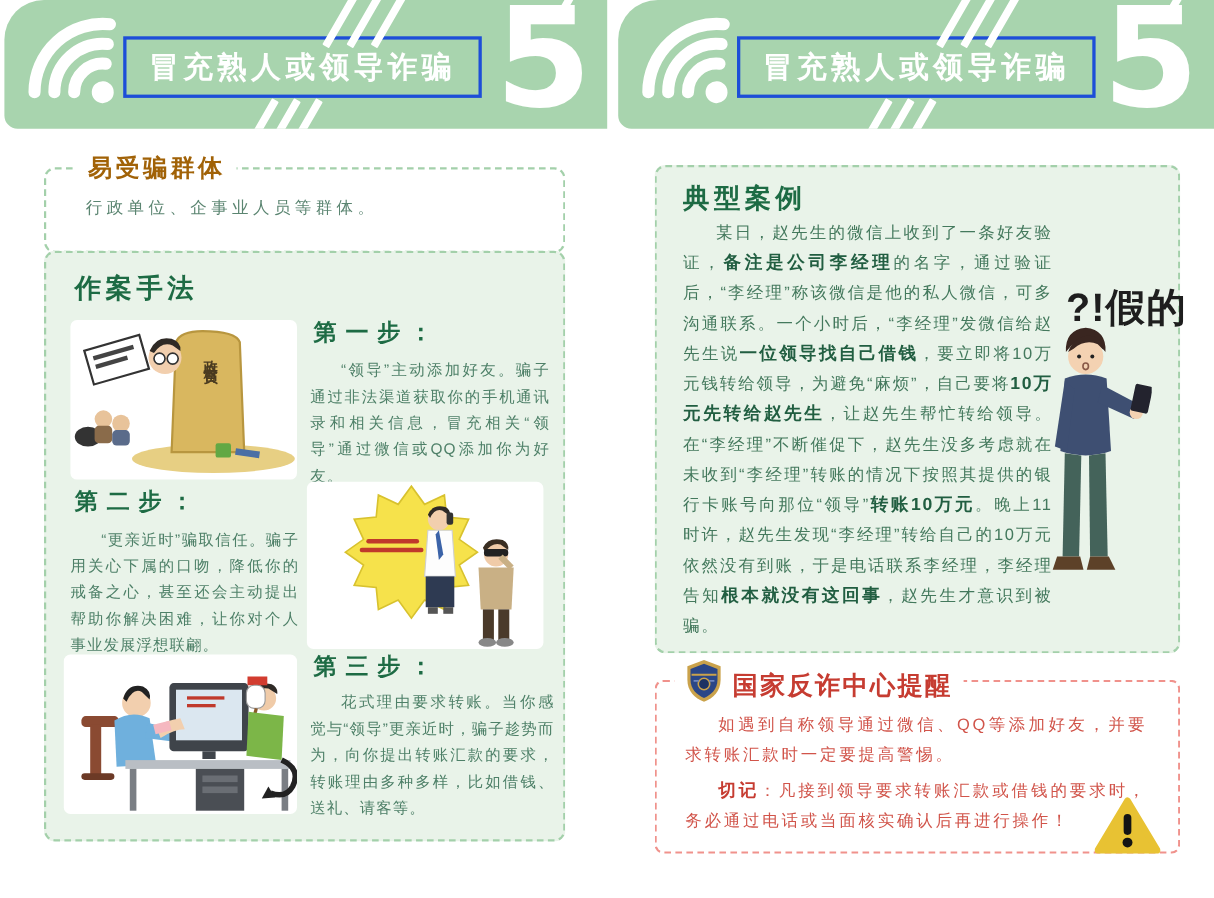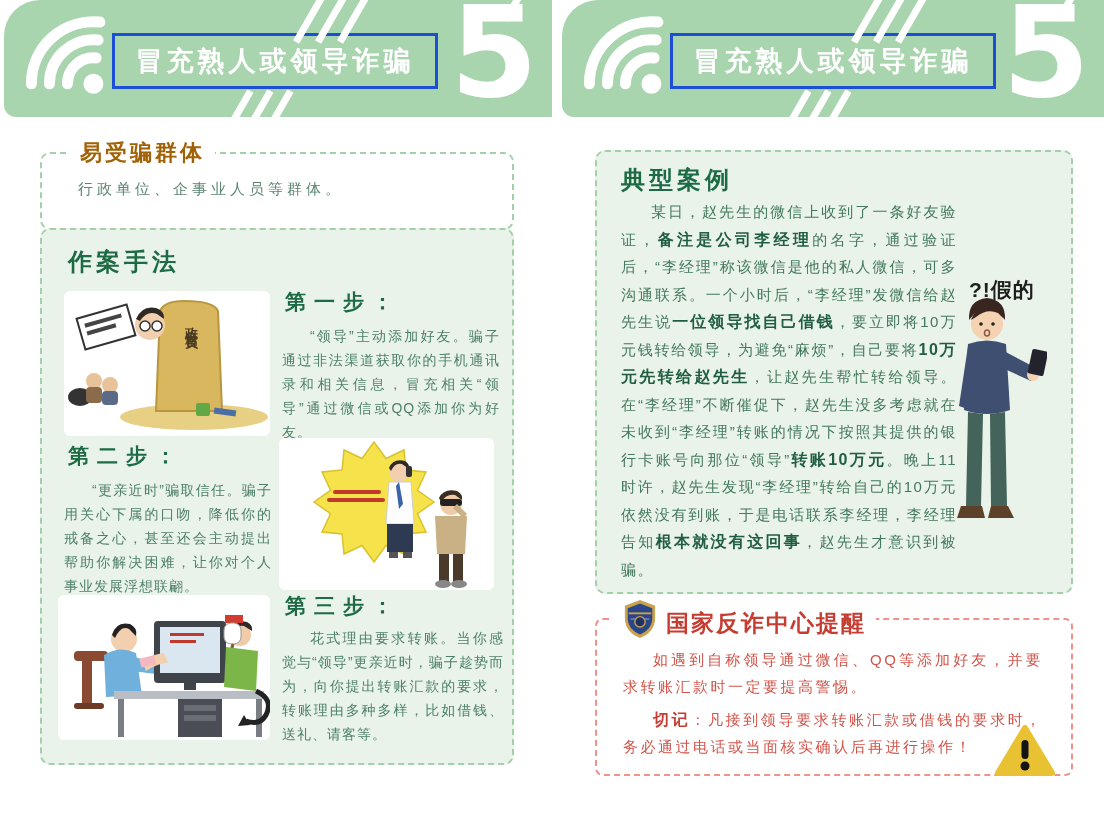--- a/index.html
+++ b/index.html
@@ -33,22 +33,22 @@
   .step-p{position:absolute;font-size:14px;line-height:24px;color:#4e8068;letter-spacing:1px;
           text-align:justify;text-indent:2em;margin:0;}
   .official-label{position:absolute;left:118px;top:26px;writing-mode:vertical-rl;font-size:13px;
                   font-weight:bold;color:#4a3b20;letter-spacing:3px;}
   
   .case-box{position:absolute;left:595px;top:150px;width:474px;height:440px;}
   .case-text{position:absolute;left:24px;top:46px;width:336px;margin:0;font-size:15px;line-height:27.5px;
              color:#44795d;letter-spacing:1.5px;text-align:justify;text-indent:2em;}
   .case-text b{color:#215e41;font-size:16px;}
   .case-figure{position:absolute;left:330px;top:100px;width:144px;height:300px;}
-  .fake-label{position:absolute;left:42px;top:4px;font-size:21px;font-weight:bold;color:#1e1e1e;
-              letter-spacing:1px;white-space:nowrap;margin-top:20px;}
+  .fake-label{position:absolute;left:42px;top:4px;font-size:36px;font-weight:bold;color:#1e1e1e;
+              letter-spacing:1px;white-space:nowrap;}
   .man-svg{position:absolute;left:0px;top:36px;}
   .alert-box{position:absolute;left:595px;top:618px;width:474px;height:154px;background:#fff;
              border:2px dashed #f0928c;border-radius:8px;}
   .alert-head{position:absolute;top:-21px;left:16px;background:#fff;padding:0 10px;display:flex;
               align-items:flex-end;gap:9px;}
   .alert-title{font-size:23px;font-weight:bold;color:#c63c31;letter-spacing:2px;white-space:nowrap;}
   .alert-p{position:absolute;left:26px;width:420px;margin:0;font-size:15px;line-height:27px;color:#d1544a;
            letter-spacing:2.5px;text-align:justify;text-indent:2em;}
   .alert-p b{color:#c63c31;font-size:16px;}
   .warn-tri{position:absolute;right:16px;bottom:-4px;}

